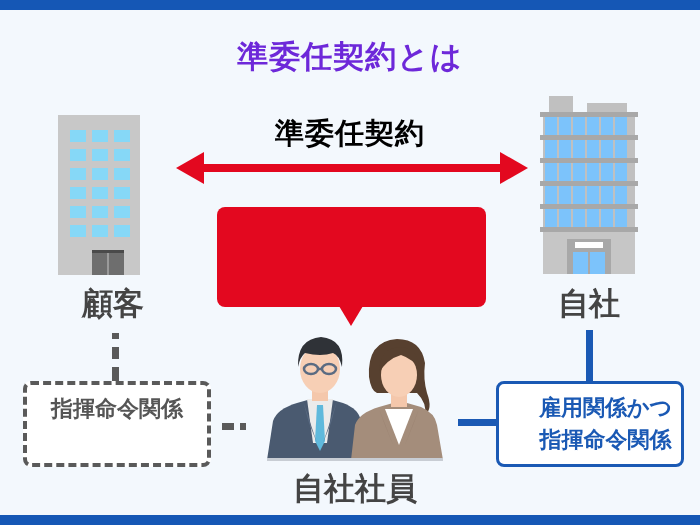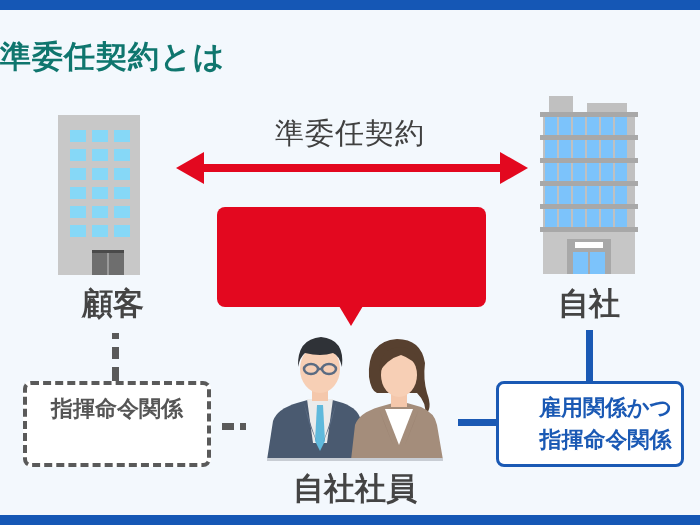--- a/index.html
+++ b/index.html
@@ -6,29 +6,29 @@
     html, body { width: 700px; height: 525px; overflow: hidden; }
     body {
       background: #f3f8fd;
       font-family: "DejaVu Sans", "Liberation Sans", sans-serif;
       position: relative;
     }
     .abs { position: absolute; }
     .top-bar { left: 0; top: 0; width: 700px; height: 10px; background: #1557b5; }
     .bottom-bar { left: 0; top: 515px; width: 700px; height: 10px; background: #1557b5; }
     .title {
-      left: 0; top: 36px; width: 700px; 
-      font-size: 31px; font-weight: bold; color: #0f766e; letter-spacing: 1px;
+      left: 0; top: 36px; width: 700px; text-align: center;
+      font-size: 31px; font-weight: bold; color: #6d28d9; letter-spacing: 1px;
     }
     .label-dark {
       font-size: 31px; font-weight: bold; color: #444; text-align: center;
     }
     .contract-label {
       left: 230px; top: 114px; width: 240px; text-align: center;
-      font-size: 29px; font-weight: normal; color: #404040; letter-spacing: 1px;
+      font-size: 29px; font-weight: bold; color: #000000; letter-spacing: 1px;
     }
     .bubble {
       left: 217px; top: 207px; width: 269px; height: 100px;
       background: #e3081f; border-radius: 8px; color: #fff; text-align: center;
     }
     .bubble .l1 { font-size: 26px; font-weight: bold; margin-top: 12px; letter-spacing: 1px; }
     .bubble .l2 { font-size: 19px; font-weight: bold; margin-top: 6px; }
     .bubble-tail {
       left: 339px; top: 306px; width: 0; height: 0;
       border-left: 12px solid transparent; border-right: 12px solid transparent;

